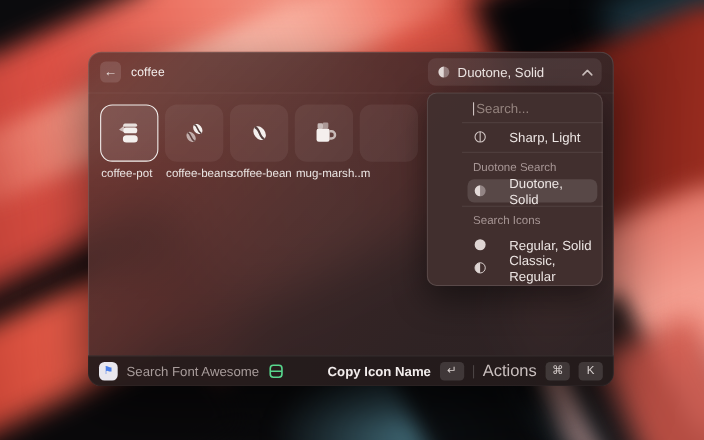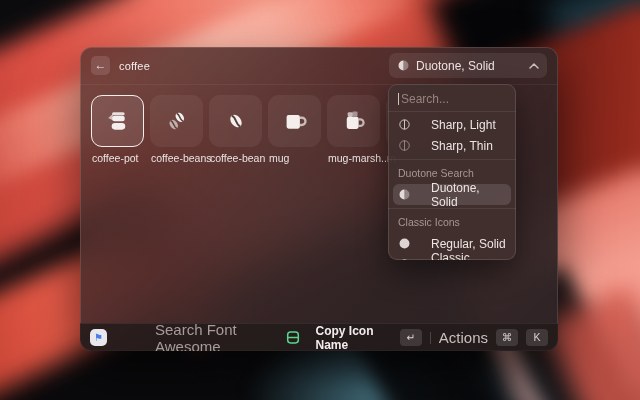--- a/index.html
+++ b/index.html
@@ -51,40 +51,40 @@
   .style-btn .lbl{color:#ece4e2;font-size:12px;flex:1;}
 
   .grid{display:flex;gap:6px;margin:10px 0 0 11px;}
   .grid-item{width:53px;flex:0 0 auto;display:flex;flex-direction:column;}
   .tile{width:53px;height:52px;box-sizing:border-box;border-radius:11px;background:rgba(255,255,255,.06);
     display:flex;align-items:center;justify-content:center;}
   .tile.sel{background:rgba(255,255,255,.1);border:1.5px solid #f2eeec;}
   .tile-label{margin-top:5px;font-size:10.5px;color:#eae4e2;white-space:nowrap;padding-left:1px;}
 
   
-  .dropdown{position:absolute;left:308px;top:37px;width:128px;height:176px;box-sizing:border-box;
+  .dropdown{position:absolute;left:308px;top:37px;width:160px;height:176px;box-sizing:border-box;
     border-radius:9px;background:rgba(66,47,46,.97);
     box-shadow:0 0 0 1px rgba(255,255,255,.13) inset,0 12px 30px rgba(0,0,0,.45);
-    overflow:hidden;z-index:5;}
+    overflow:hidden;z-index:5;padding-left:32px;}
   .dd-search{display:flex;align-items:center;height:25px;padding:2px 10px 0;}
   .caret{width:1px;height:12px;background:#cfc3c1;margin-right:2px;}
   .dd-ph{color:#95847f;font-size:12px;}
   .dd-div{height:1px;background:rgba(255,255,255,.08);margin:0;}
   .dd-row{display:flex;align-items:center;gap:20px;height:21px;padding:0 10px;}
   .dd-row.sel{background:rgba(255,255,255,.12);border-radius:6px;margin:0 5px;padding:0 5px;}
   .dd-row .txt{color:#ece5e3;font-size:12px;}
   .dd-head{color:#a79695;font-size:10.5px;padding:7px 10px 3px;}
   .dd-sec{padding:2px 0 3px;}
 
   
   .footer{position:absolute;left:0;right:0;bottom:0;height:27px;display:flex;align-items:center;
     gap:8px;padding:0 10px;background:rgba(33,26,26,.78);border-top:1px solid rgba(255,255,255,.07);}
   .fa-badge{width:17px;height:17px;border-radius:5px;background:#e9e7ee;color:#4a7de8;
     font-size:10px;line-height:17px;text-align:center;flex:0 0 auto;}
-  .app-name{color:#a89c9b;font-size:15px;margin-left:40px;}
+  .app-name{color:#a89c9b;font-size:12px;}
   .spacer{flex:1;}
   .primary{color:#f2edec;font-size:12px;font-weight:700;}
   .key{min-width:12px;height:17px;padding:0 5px;border-radius:4px;background:rgba(255,255,255,.13);
     color:#d8d0ce;font-size:10.5px;line-height:17px;text-align:center;}
   .vdiv{width:1px;height:12px;background:rgba(255,255,255,.18);}
   .actions{color:#c9bfbe;font-size:15px;}
   svg{display:block;}
 </style>
 </head>
 <body>
@@ -173,31 +173,20 @@
               <g transform="translate(12,12) rotate(-38)">
                 <ellipse rx="4.2" ry="5.9" fill="#f4efed"></ellipse>
                 <path d="M0 -5.9 C 2.3 -2, -2.3 2, 0 5.9" fill="none" stroke="#543f3e" stroke-width="1.7"></path>
               </g>
             </svg>
           </span>
         </div>
         <div class="tile-label">coffee-bean</div>
       </div>
 
-      <div class="grid-item">
-        <div class="tile">
-          <span>
-            <svg width="28" height="28" viewBox="0 0 24 24">
-              <rect x="4.8" y="6.8" width="11.4" height="11.8" rx="1.8" fill="#f4efed"></rect>
-              <path d="M16.2 9.2 h1.7 a3.1 3.1 0 0 1 0 6.2 h-1.7" fill="none" stroke="#f4efed" stroke-width="2" opacity="0.7"></path>
-            </svg>
-          </span>
-        </div>
-        <div class="tile-label">mug</div>
-      </div>
 
       <div class="grid-item">
         <div class="tile">
           <span>
             <svg width="28" height="28" viewBox="0 0 24 24">
               <rect x="6.6" y="4.4" width="4.2" height="4.2" rx="1" fill="#f4efed" opacity="0.7"></rect>
               <rect x="10.6" y="3.8" width="4.4" height="4.4" rx="1" fill="#f4efed" opacity="0.5"></rect>
               <rect x="5.8" y="8.4" width="10.2" height="10.4" rx="1.8" fill="#f4efed"></rect>
               <path d="M16 10.6 h1.4 a2.8 2.8 0 0 1 0 5.6 H16" fill="none" stroke="#f4efed" stroke-width="1.9" opacity="0.7"></path>
             </svg>
@@ -223,47 +212,38 @@
       <div class="dd-sec">
         <div class="dd-row">
           <span>
             <svg width="13" height="13" viewBox="0 0 24 24">
               <circle cx="12" cy="12" r="8.6" fill="none" stroke="#d5cac8" stroke-width="1.8"></circle>
               <line x1="12" y1="3.4" x2="12" y2="20.6" stroke="#d5cac8" stroke-width="1.8"></line>
             </svg>
           </span>
           <span class="txt">Sharp, Light</span>
         </div>
-        <div class="dd-row">
-          <span>
-            <svg width="13" height="13" viewBox="0 0 24 24">
-              <circle cx="12" cy="12" r="8.8" fill="none" stroke="#d5cac8" stroke-width="1"></circle>
-              <line x1="12" y1="3.2" x2="12" y2="20.8" stroke="#d5cac8" stroke-width="1"></line>
-            </svg>
-          </span>
-          <span class="txt">Sharp, Thin</span>
-        </div>
       </div>
       <div class="dd-div"></div>
 
       <div class="dd-head">Duotone Search</div>
       <div class="dd-sec">
         <div class="dd-row sel">
           <span>
             <svg width="13" height="13" viewBox="0 0 24 24">
               <path d="M12 2.8 a9.2 9.2 0 0 0 0 18.4 Z" fill="#e3dad8"></path>
               <path d="M12 2.8 a9.2 9.2 0 0 1 0 18.4 Z" fill="rgba(227,218,216,0.42)"></path>
             </svg>
           </span>
           <span class="txt">Duotone, Solid</span>
         </div>
       </div>
       <div class="dd-div"></div>
 
-      <div class="dd-head">Classic Icons</div>
+      <div class="dd-head">Search Icons</div>
       <div class="dd-sec">
         <div class="dd-row">
           <span>
             <svg width="13" height="13" viewBox="0 0 24 24">
               <circle cx="12" cy="12" r="9.2" fill="#ded5d3"></circle>
             </svg>
           </span>
           <span class="txt">Regular, Solid</span>
         </div>
         <div class="dd-row">

